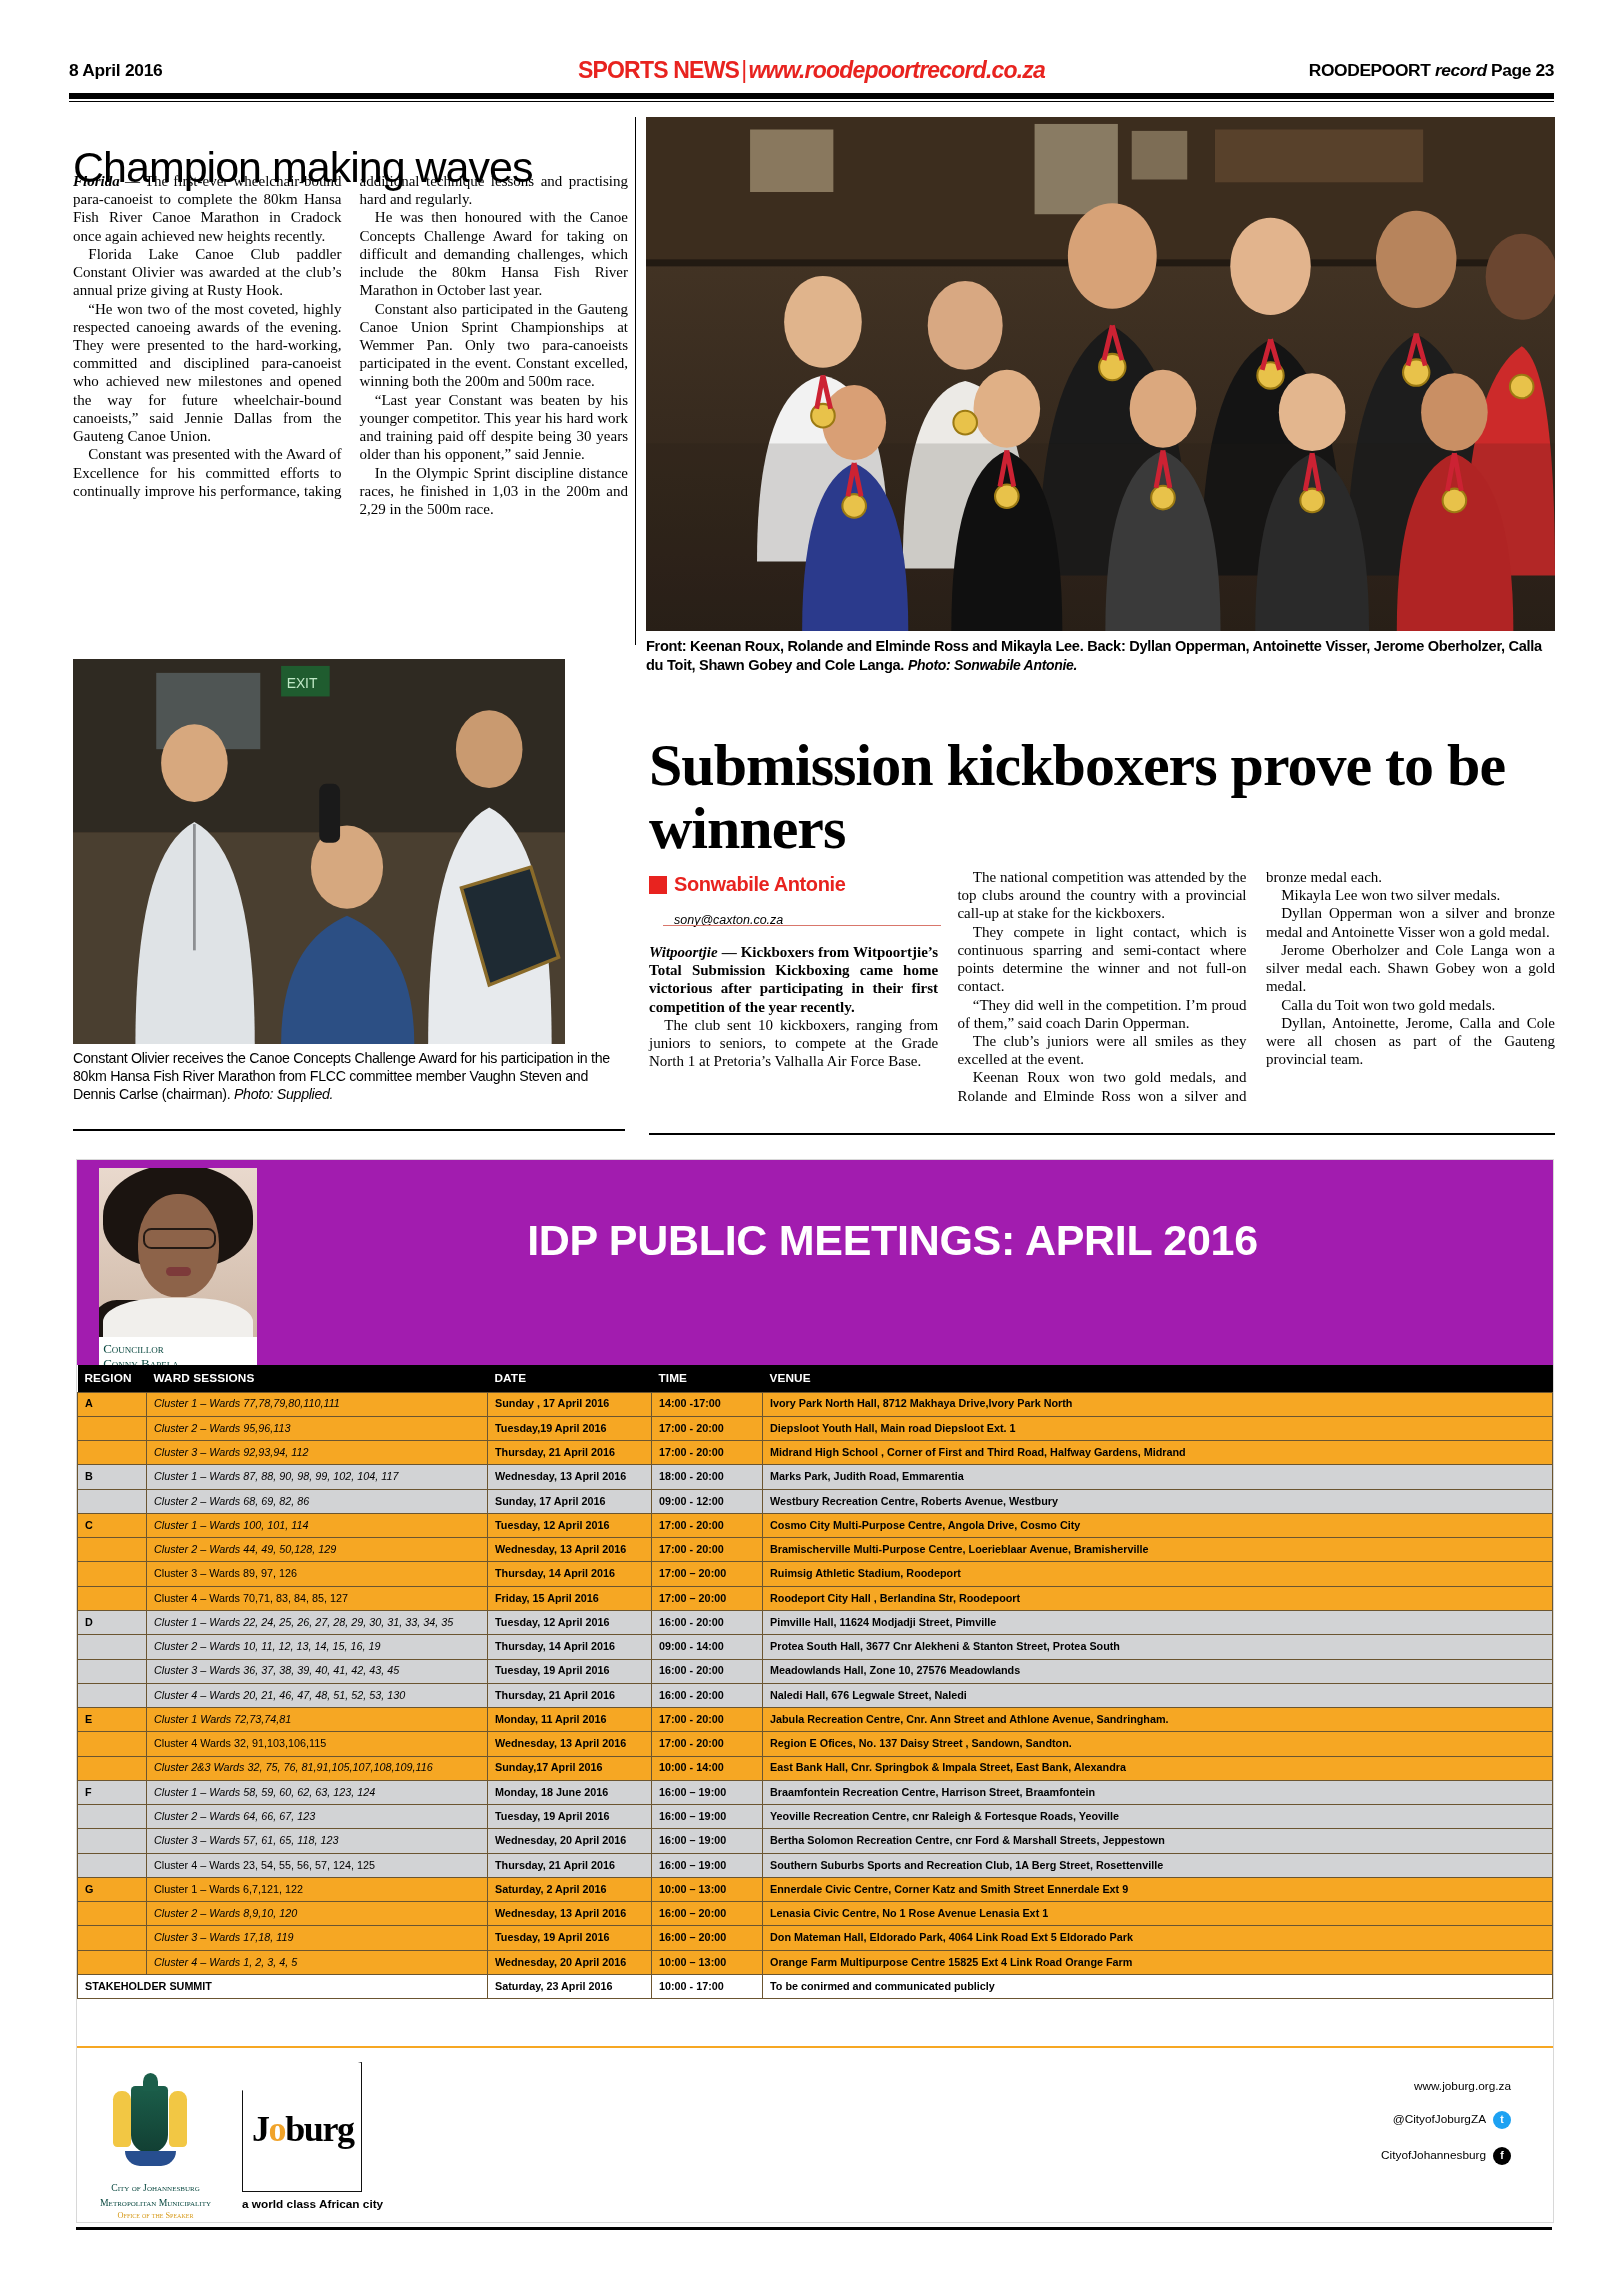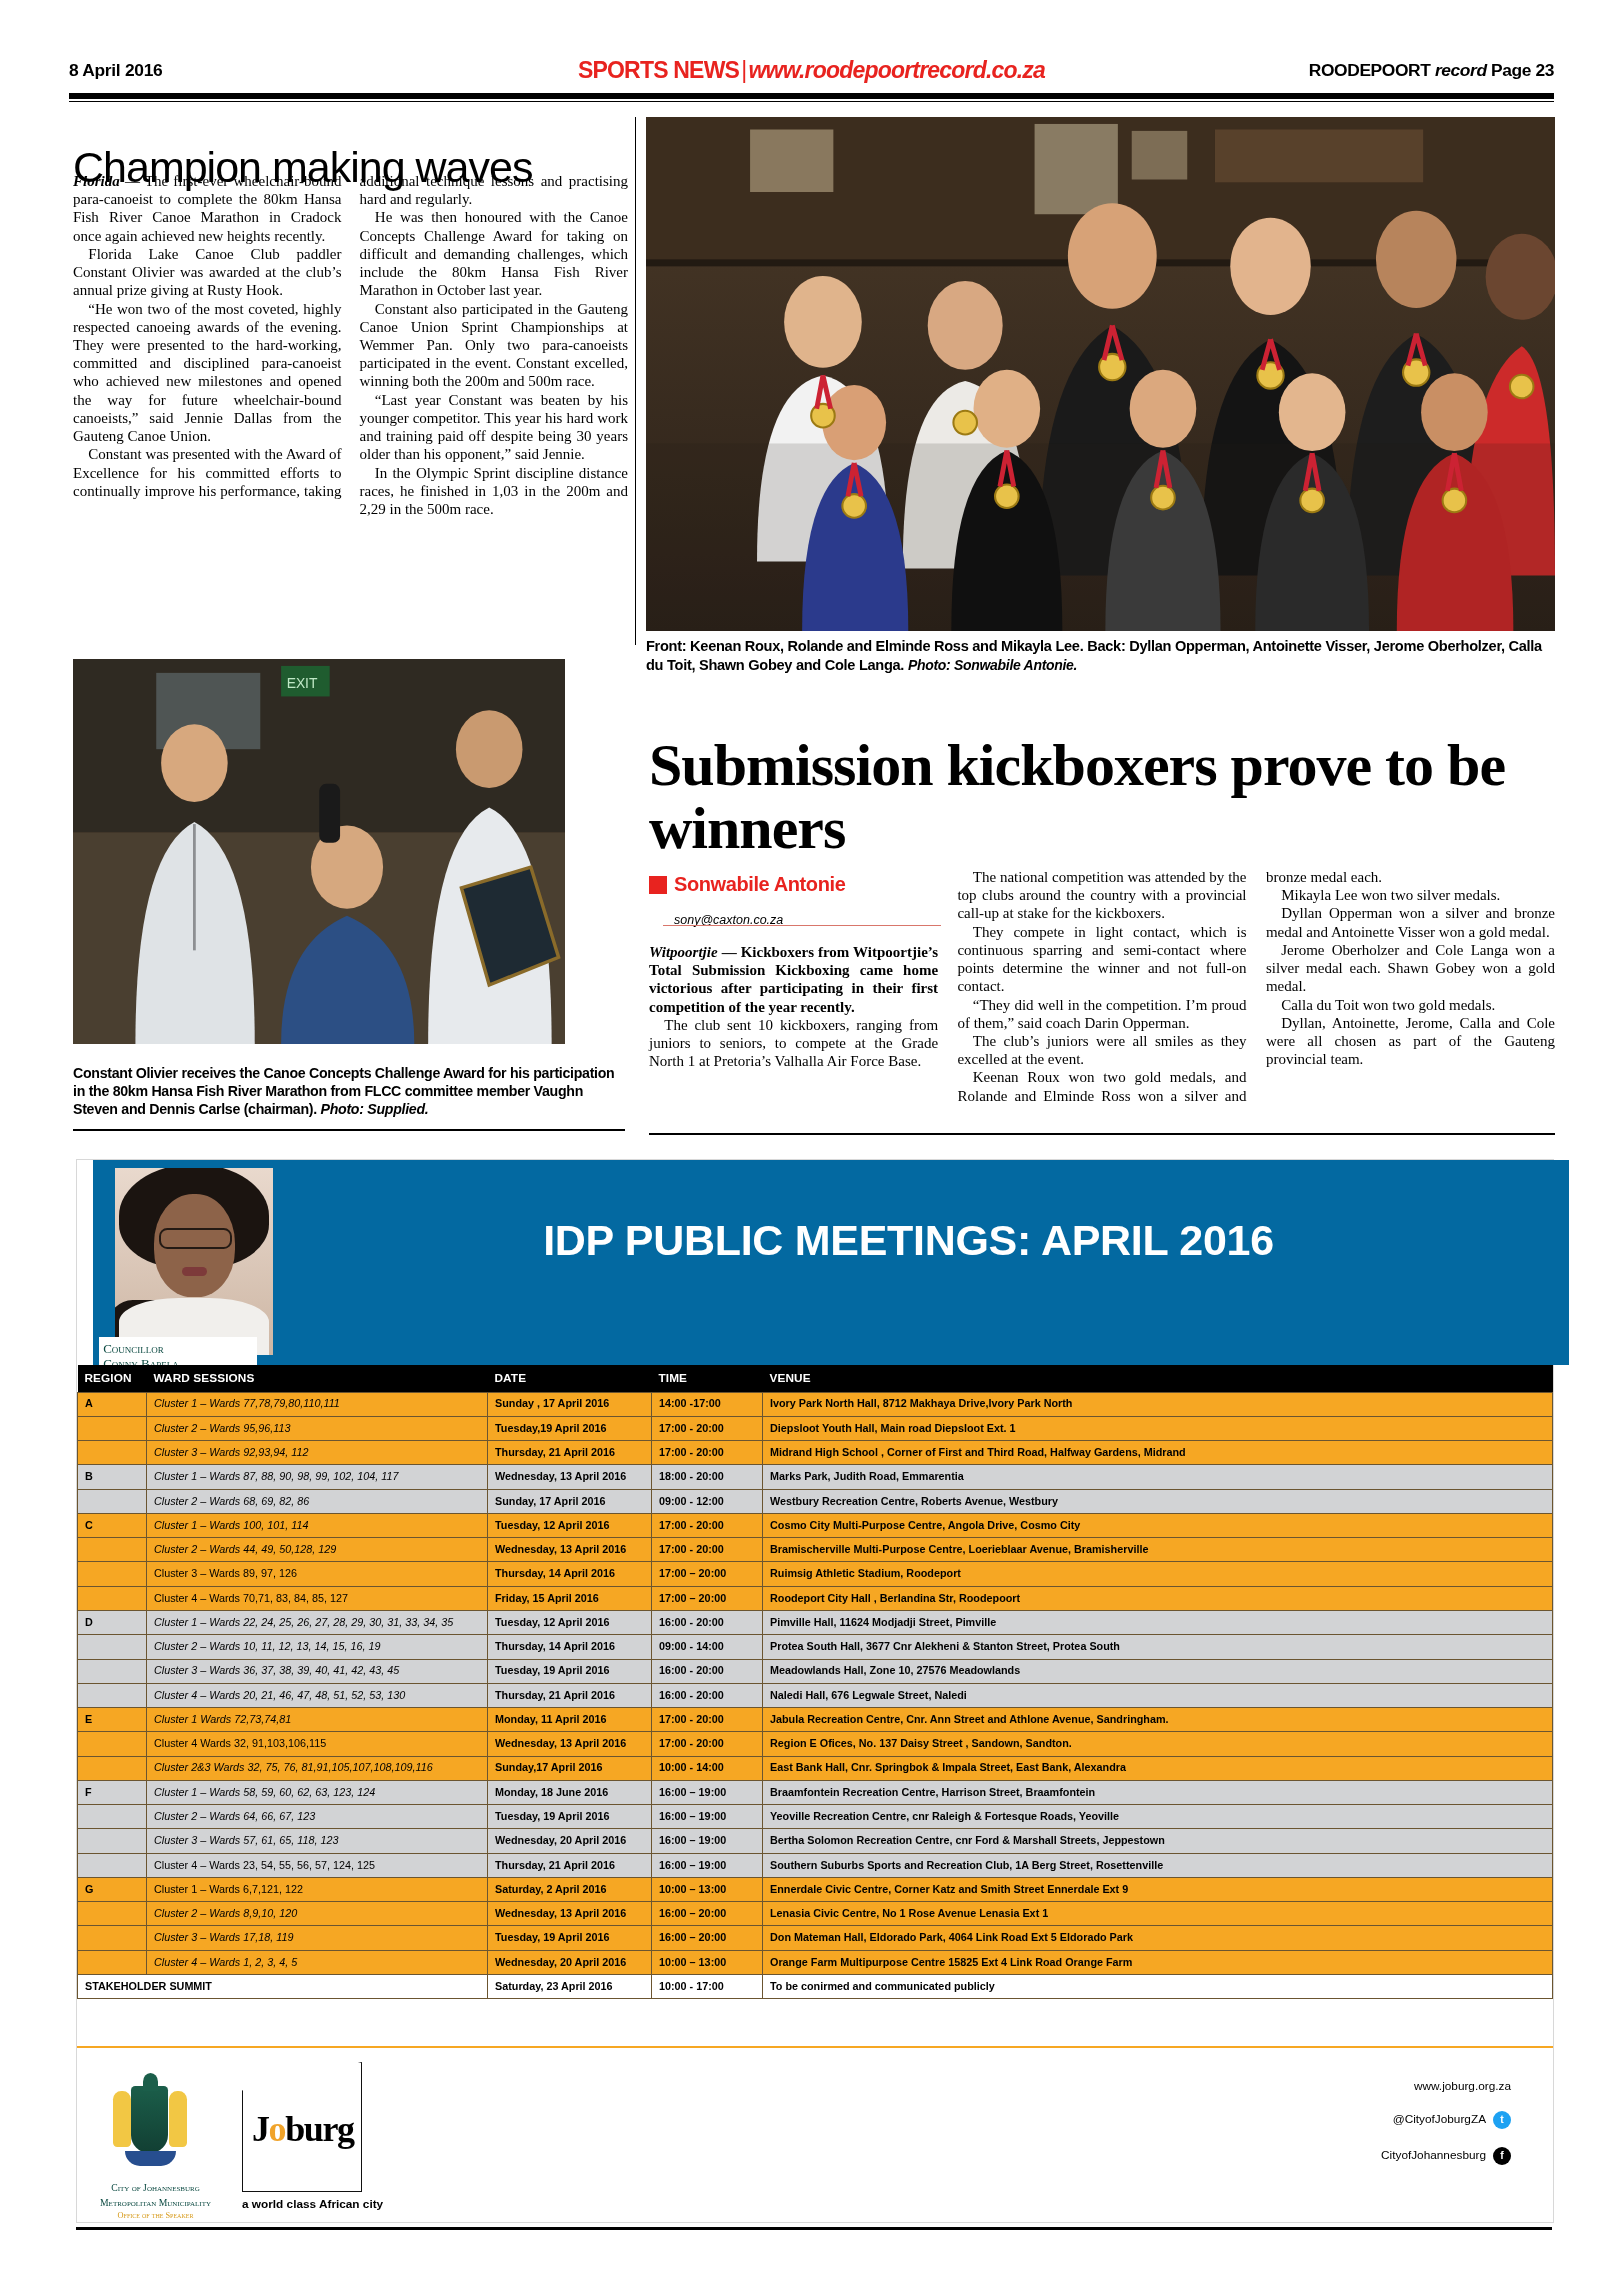--- a/index.html
+++ b/index.html
@@ -28,21 +28,21 @@
 
   .vrule1{position:absolute;left:635px;top:117px;width:1.4px;height:528px;background:#000;}
 
   
   .photo1{position:absolute;left:646px;top:117px;width:909px;height:514px;overflow:hidden;background:#2a2017;}
   .cap1{position:absolute;left:646px;top:637px;width:909px;font-family:"Liberation Sans",sans-serif;font-weight:bold;font-size:14.6px;line-height:1.3;letter-spacing:-0.3px;}
   .cap1 i{font-style:italic;font-size:14px;}
 
   
   .photo2{position:absolute;left:73px;top:659px;width:492px;height:385px;overflow:hidden;background:#3a3026;}
-  .cap2{position:absolute;left:73px;top:1050px;width:552px;font-family:"Liberation Sans",sans-serif;font-weight:bold;font-size:14.2px;line-height:1.26;letter-spacing:-0.3px;margin-top:15px;}
+  .cap2{position:absolute;left:73px;top:1050px;width:552px;font-family:"Liberation Sans",sans-serif;font-weight:normal;font-size:14.2px;line-height:1.26;letter-spacing:-0.3px;}
   .cap2 i{font-style:italic;}
   .cap2rule{position:absolute;left:73px;top:1129px;width:552px;height:2.1px;background:#000;}
 
   
   .a2-head{position:absolute;left:649px;top:694px;width:902px;font-family:"Liberation Serif",serif;font-weight:bold;font-size:60px;line-height:1.05;letter-spacing:-1px;}
   .byline{position:absolute;left:649px;top:873px;width:278px;}
   .byline .sq{display:inline-block;width:18px;height:18px;background:#e8231f;vertical-align:-2.8px;margin-right:7px;}
   .byline .nm{font-family:"Liberation Sans",sans-serif;font-weight:bold;font-size:20px;color:#e8231f;letter-spacing:-0.4px;}
   .byline .em{display:block;margin-left:25px;margin-top:17px;font-family:"Liberation Sans",sans-serif;font-style:italic;font-size:12.5px;}
   .byline-rule{position:absolute;left:663px;top:925px;width:278px;height:1.4px;background:#d9766b;}
@@ -50,21 +50,21 @@
   .a2-cols{position:absolute;left:649px;top:868px;width:906px;height:257px;
       column-count:3;column-gap:19.4px;font-size:15px;line-height:1.215;text-align:justify;hyphens:auto;}
   .a2-cols p{margin:0;text-indent:15.3px;}
   .a2-cols .lead{font-weight:bold;text-indent:0;}
   .a2-cols .lead .loc{font-style:italic;}
   .a2-spacer{display:block;width:100%;height:75px;}
   .a2-rule{position:absolute;left:649px;top:1133px;width:906px;height:2.1px;background:#000;}
 
   
   .ad{position:absolute;left:76px;top:1159px;width:1476px;height:1062px;background:#fff;border:0.7px solid #d8d8d8;}
-  .ad-top{position:absolute;left:16px;top:0;width:100%;height:205px;background:#0369a1;}
+  .ad-top{position:absolute;left:0;top:0;width:100%;height:205px;background:#a21caf;}
   .ad-photo{position:absolute;left:22px;top:8.3px;width:158px;height:187px;background:linear-gradient(#e9d9cd,#cdb6a4);overflow:hidden;}
   .ad-photo .hair{position:absolute;left:4.2px;top:-4.2px;width:150px;height:104px;background:#1b1410;border-radius:50% 50% 42% 42%;}
   .ad-photo .face{position:absolute;left:39px;top:26px;width:81px;height:103px;background:#8d6349;border-radius:48% 48% 46% 46%;}
   .ad-photo .glass{position:absolute;left:44px;top:60px;width:69px;height:16.7px;border:2.8px solid #241a14;border-radius:8.3px;}
   .ad-photo .lip{position:absolute;left:67px;top:99px;width:25px;height:8.3px;background:#7d3a3a;border-radius:5.6px;}
   .ad-photo .body{position:absolute;left:4.2px;top:130px;width:150px;height:60px;background:#f1efec;border-radius:40% 40% 0 0;}
   .ad-photo .shoulderL{position:absolute;left:-7px;top:132px;width:62px;height:62px;background:#1b1410;border-radius:40% 0 0 0;}
   .ad-caption{position:absolute;left:22px;top:177px;width:158px;background:#fff;padding:3.5px 4.2px;box-sizing:border-box;
       font-family:"Liberation Serif",serif;font-variant:small-caps;font-size:13px;line-height:1.22;color:#0c4a42;}
   .ad-title{position:absolute;left:208px;top:56px;width:1215px;text-align:center;color:#fff;

